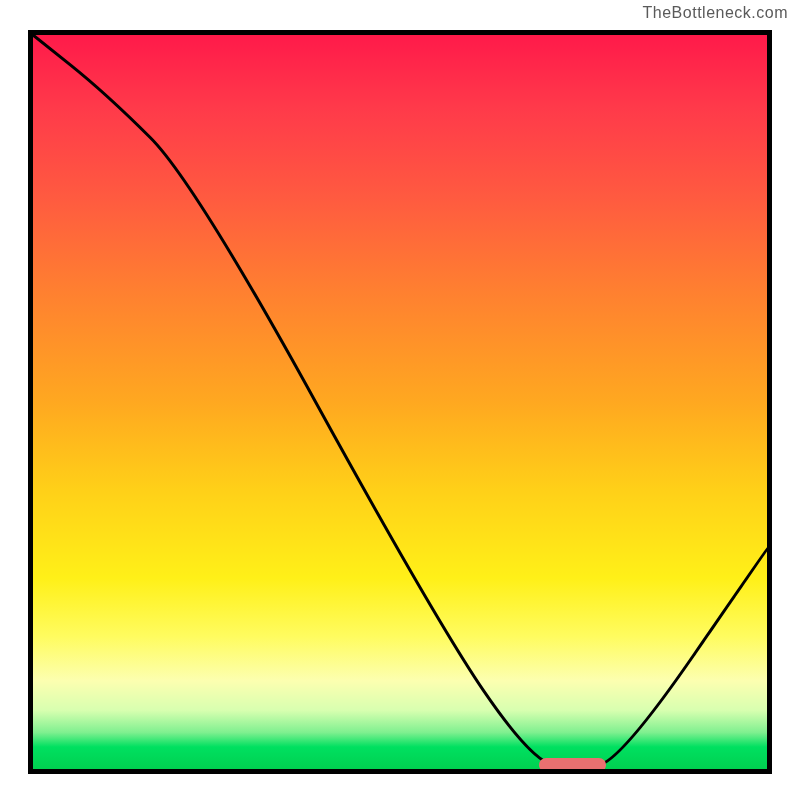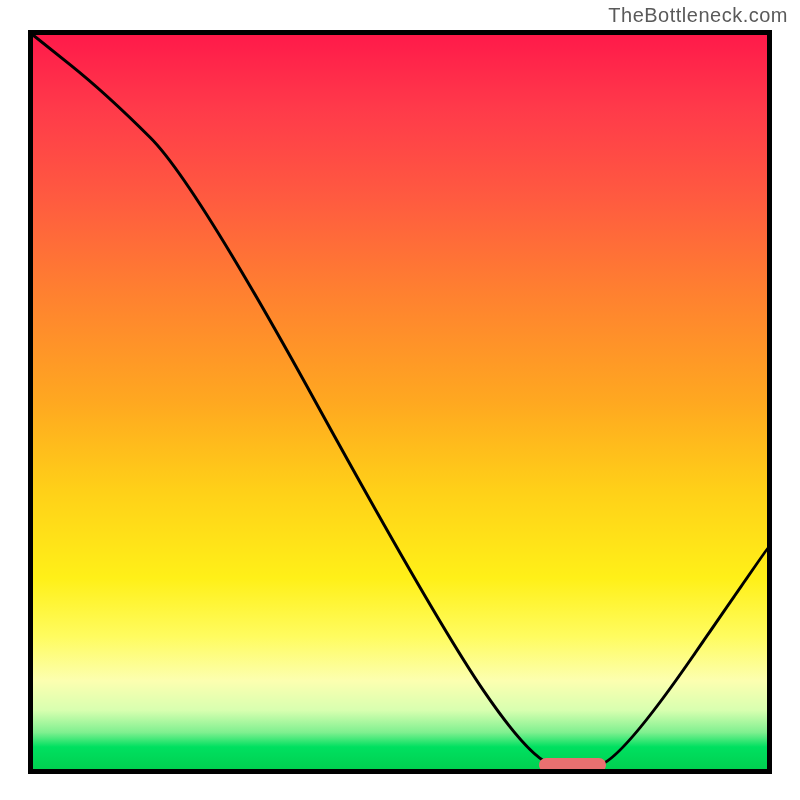--- a/index.html
+++ b/index.html
@@ -7,21 +7,21 @@
     width: 800px;
     height: 800px;
     background: #ffffff;
     position: relative;
     font-family: Arial, sans-serif;
   }
   .watermark {
     position: absolute;
     top: 4px;
     right: 12px;
-    font-size: 20px;
+    font-size: 16px;
     color: #5a5a5a;
     font-weight: normal;
     letter-spacing: 0.5px;
   }
   .chart-frame {
     position: absolute;
     top: 30px;
     left: 28px;
     width: 744px;
     height: 744px;

